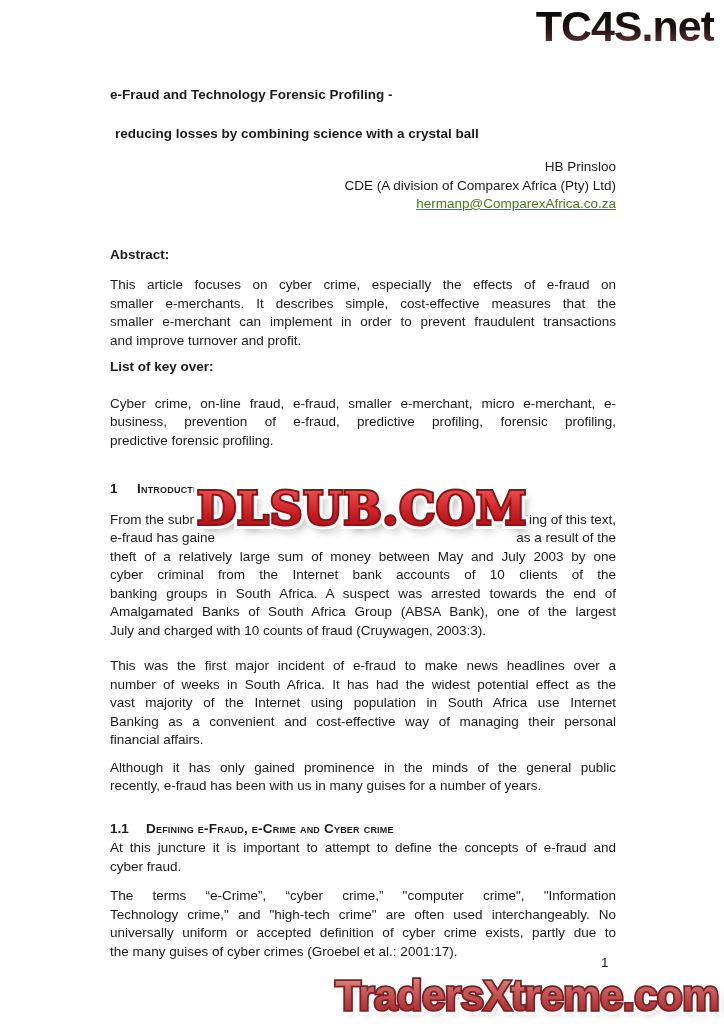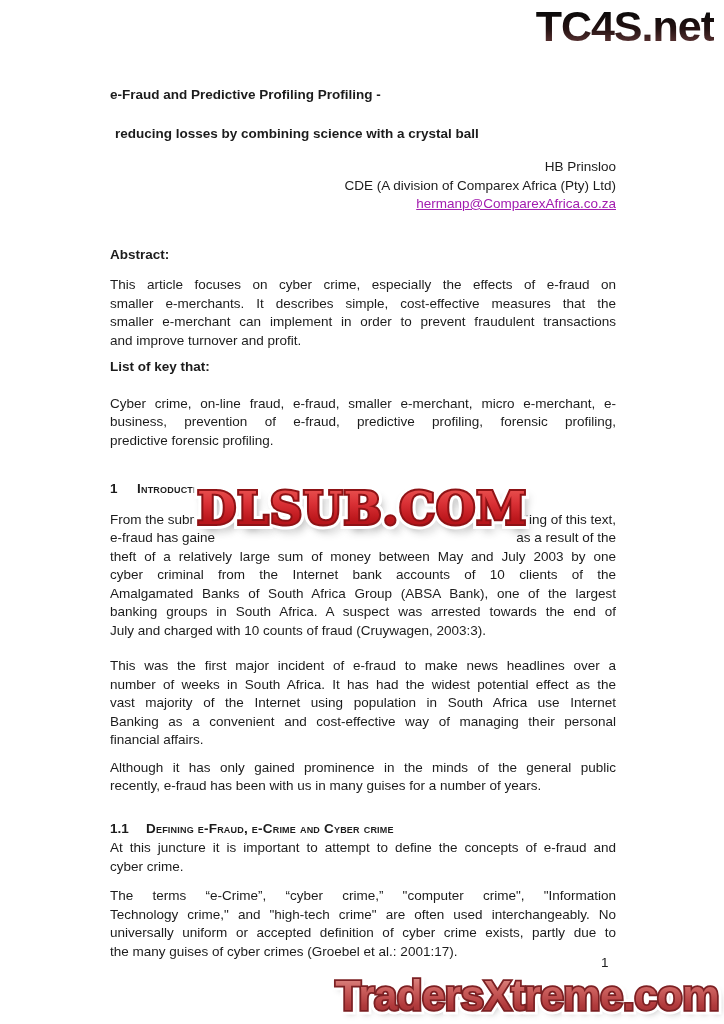--- a/index.html
+++ b/index.html
@@ -20,21 +20,21 @@
     top: 86px;
     width: 506px;
     font-size: 13.5px;
     line-height: 18.5px;
   }
 
   .title-block { font-weight: bold; }
   .title-line2 { padding-left: 5px; margin-top: 20px; }
 
   .author-block { margin-top: 15px; text-align: right; }
-  .email-link { color: #a21caf; text-decoration: underline; }
+  .email-link { color: #4d7c0f; text-decoration: underline; }
 
   .h-bold { font-weight: bold; }
   .h-abstract { margin-top: 32px; }
   .abstract-para { margin-top: 12px; }
   .h-keywords { margin-top: 8px; }
   .keywords-para { margin-top: 18px; }
 
   .sect { display: flex; font-weight: bold; }
   .sect-1 { margin-top: 30px; }
   .sect-11 { margin-top: 24px; }
@@ -138,39 +138,39 @@
 
 <div class="page">
 
   <div class="wm-stack wm-top">
     <span class="fill">TC4S.net</span>
   </div>
 
   <div class="content">
 
     <div class="title-block">
-      <div class="title-line1">e-Fraud and Predictive Profiling Profiling -</div>
+      <div class="title-line1">e-Fraud and Technology Forensic Profiling -</div>
       <div class="title-line2">reducing losses by combining science with a crystal ball</div>
     </div>
 
     <div class="author-block">
       <div>HB Prinsloo</div>
       <div>CDE (A division of Comparex Africa (Pty) Ltd)</div>
       <div><a href="#" class="email-link">hermanp@ComparexAfrica.co.za</a></div>
     </div>
 
     <div class="h-bold h-abstract">Abstract:</div>
     <div class="abstract-para">
         <div class="tline tline-just">This article focuses on cyber crime, especially the effects of e-fraud on</div>
         <div class="tline tline-just">smaller e-merchants.  It describes simple, cost-effective measures that the</div>
         <div class="tline tline-just">smaller e-merchant can implement in order to prevent fraudulent transactions</div>
         <div class="tline tline-last">and improve turnover and profit.</div>
       </div>
 
-    <div class="h-bold h-keywords">List of key that:</div>
+    <div class="h-bold h-keywords">List of key over:</div>
     <div class="keywords-para">
         <div class="tline tline-just">Cyber crime, on-line fraud, e-fraud, smaller e-merchant, micro e-merchant, e-</div>
         <div class="tline tline-just">business, prevention of e-fraud, predictive profiling, forensic profiling,</div>
         <div class="tline tline-last">predictive forensic profiling.</div>
       </div>
 
     <div class="sect sect-1">
       <span class="snum-1">1</span>
       <span class="smallcaps">Introductiona</span>
     </div>
@@ -180,22 +180,22 @@
         <span>From the submiss</span>
         <span>writing of this text,</span>
       </div>
       <div class="broken-line">
         <span>e-fraud has gaine</span>
         <span>as a result of the</span>
       </div>
       <div>
           <div class="tline tline-just">theft of a relatively large sum of money between May and July 2003 by one</div>
           <div class="tline tline-just">cyber criminal from the Internet bank accounts of 10 clients of the</div>
+          <div class="tline tline-just">banking groups in South Africa.  A suspect was arrested towards the end of</div>
           <div class="tline tline-just">Amalgamated Banks of South Africa Group (ABSA Bank), one of the largest</div>
-          <div class="tline tline-just">banking groups in South Africa.  A suspect was arrested towards the end of</div>
           <div class="tline tline-last">July and charged with 10 counts of fraud (Cruywagen, 2003:3).</div>
         </div>
     </div>
 
     <div class="para2">
         <div class="tline tline-just">This was the first major incident of e-fraud to make news headlines over a</div>
         <div class="tline tline-just">number of weeks in South Africa.  It has had the widest potential effect as the</div>
         <div class="tline tline-just">vast majority of the Internet using population in South Africa use Internet</div>
         <div class="tline tline-just">Banking as a convenient and cost-effective way of managing their personal</div>
         <div class="tline tline-last">financial affairs.</div>
@@ -205,21 +205,21 @@
         <div class="tline tline-last">recently, e-fraud has been with us in many guises for a number of years.</div>
       </div>
 
     <div class="sect sect-11">
       <span class="snum-11">1.1</span>
       <span class="smallcaps">Defining e-Fraud, e-Crime and Cyber crime</span>
     </div>
 
     <div class="para4">
         <div class="tline tline-just">At this juncture it is important to attempt to define the concepts of e-fraud and</div>
-        <div class="tline tline-last">cyber crime.</div>
+        <div class="tline tline-last">cyber fraud.</div>
       </div>
     <div class="para5">
         <div class="tline tline-just">The terms “e-Crime”, “cyber crime,” "computer crime", "Information</div>
         <div class="tline tline-just">Technology crime," and "high-tech crime" are often used interchangeably.  No</div>
         <div class="tline tline-just">universally uniform or accepted definition of cyber crime exists, partly due to</div>
         <div class="tline tline-last">the many guises of cyber crimes (Groebel et al.: 2001:17).</div>
       </div>
 
   </div>
 

